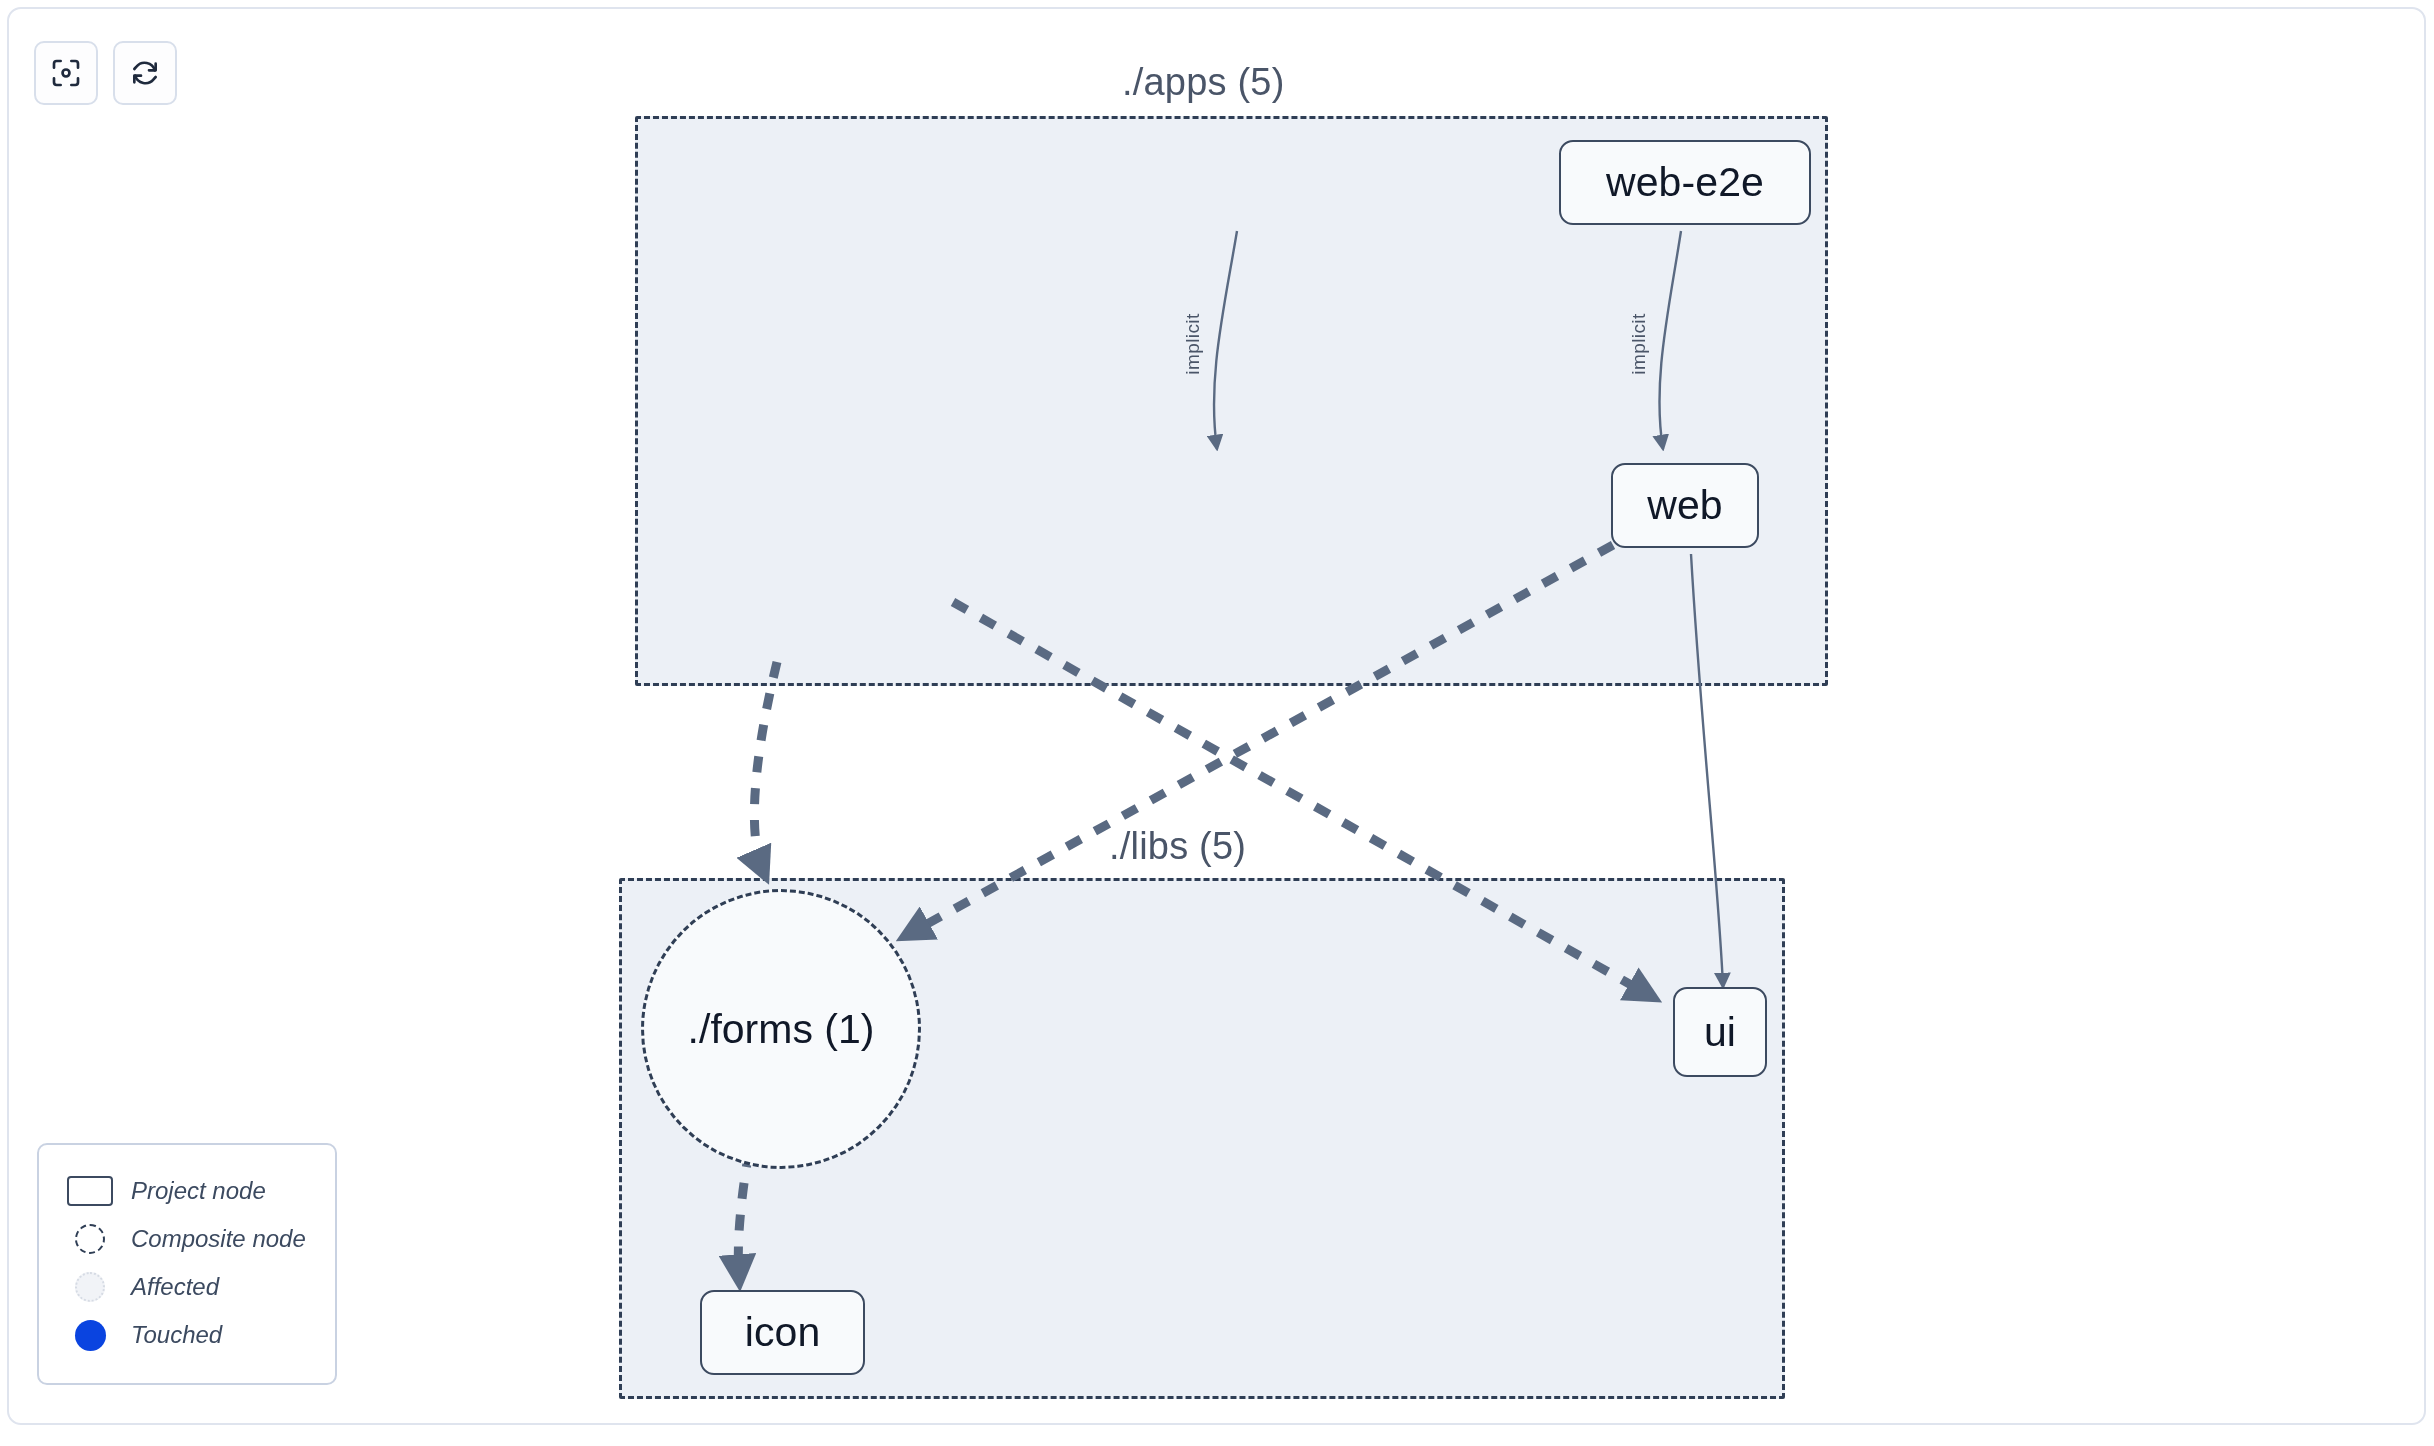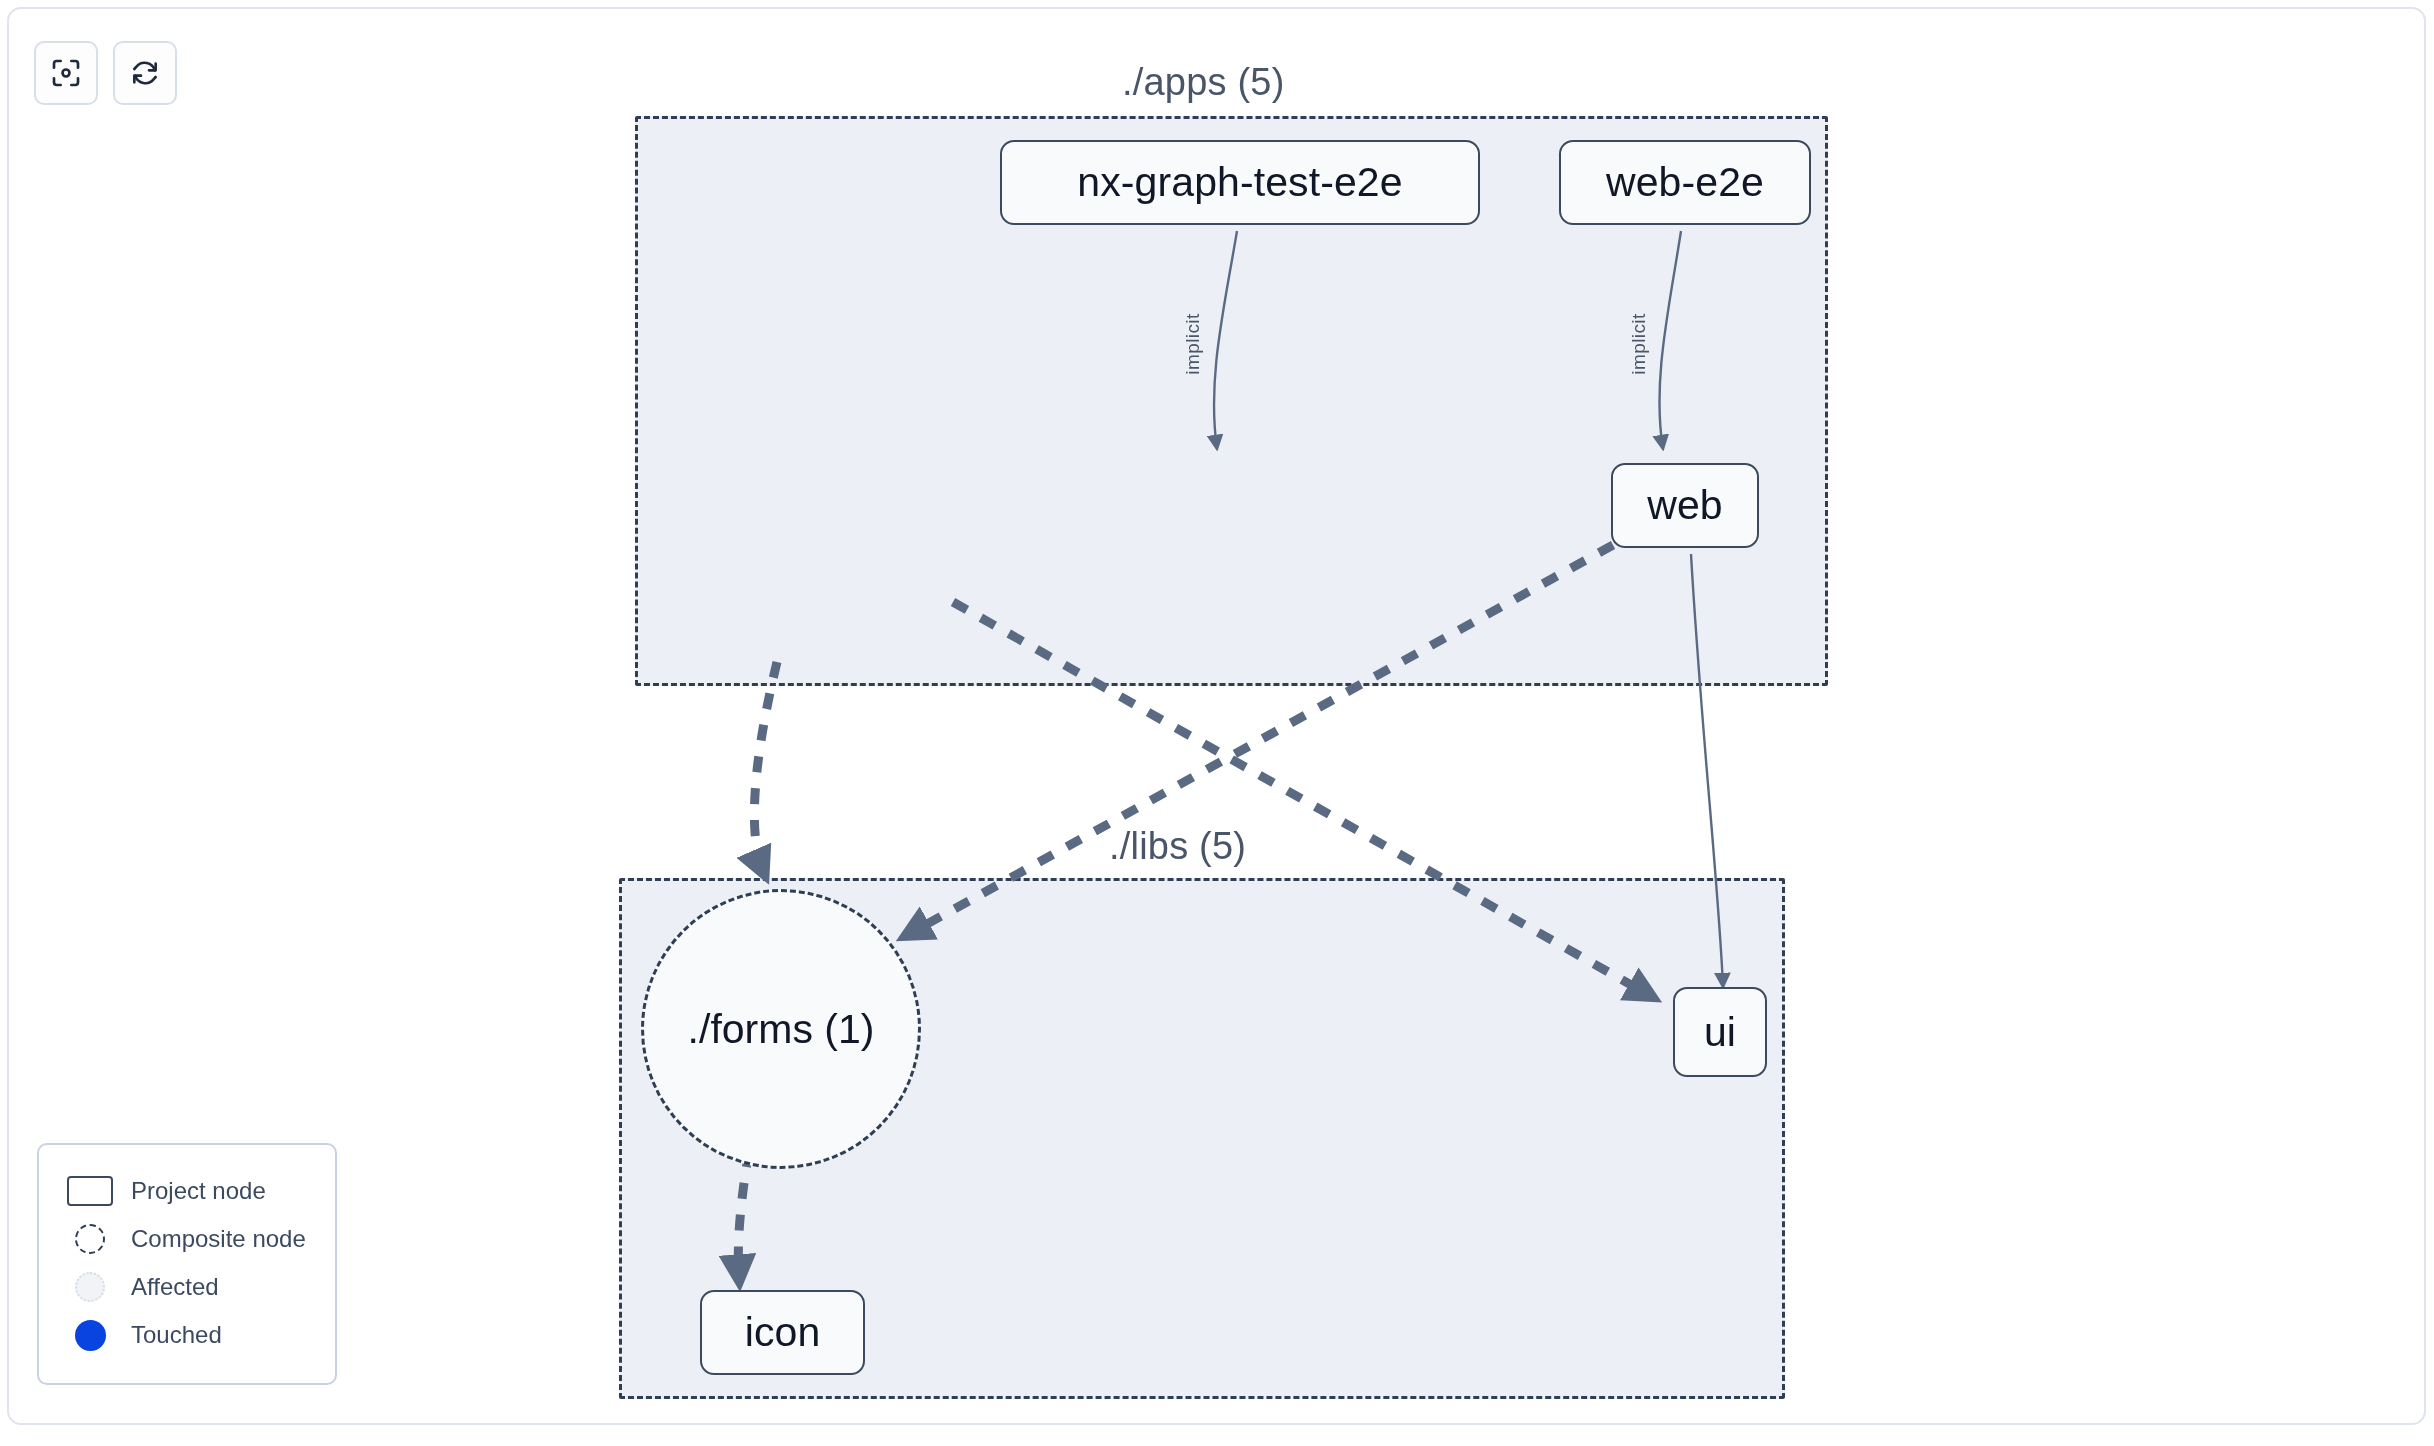--- a/index.html
+++ b/index.html
@@ -146,20 +146,21 @@
   .sw-touched {
     width: 31px; height: 31px;
     border-radius: 50%;
     background: #0a44e0;
   }
   .legend-text {
     font-size: 24px;
     color: #3c4a60;
     margin-left: 14px;
     white-space: nowrap;
+    font-style: italic;
   }
 </style>
 </head>
 <body>
 
 <div id="app-frame">
 
   <div id="toolbar">
     <div class="tool-btn" title="Focus graph">
       <span>
@@ -226,21 +227,20 @@
 
       <g>
         <path d="M 1604 536 L 900 925" fill="none" stroke="#5a6a82" stroke-width="9" stroke-dasharray="16 16" stroke-linecap="butt" marker-end="url(#arw-thick)"></path>
       </g>
 
       <g>
         <path d="M 740 1142 C 730 1200, 728 1240, 730 1268" fill="none" stroke="#5a6a82" stroke-width="9" stroke-dasharray="16 16" stroke-linecap="butt" marker-end="url(#arw-thick)"></path>
       </g>
     </svg>
 
-    <div class="node" style="left:991px; top:131px; width:480px; height:85px;">nx-graph-test-e2e</div>
 
     <div class="node" style="left:1550px; top:131px; width:252px; height:85px;">web-e2e</div>
 
 
     <div class="node" style="left:1602px; top:454px; width:148px; height:85px;">web</div>
 
 
     <div class="composite-node" style="left:632px; top:880px; width:280px; height:280px;">./forms (1)</div>
 
     <div class="node" style="left:1664px; top:978px; width:94px; height:90px;">ui</div>

